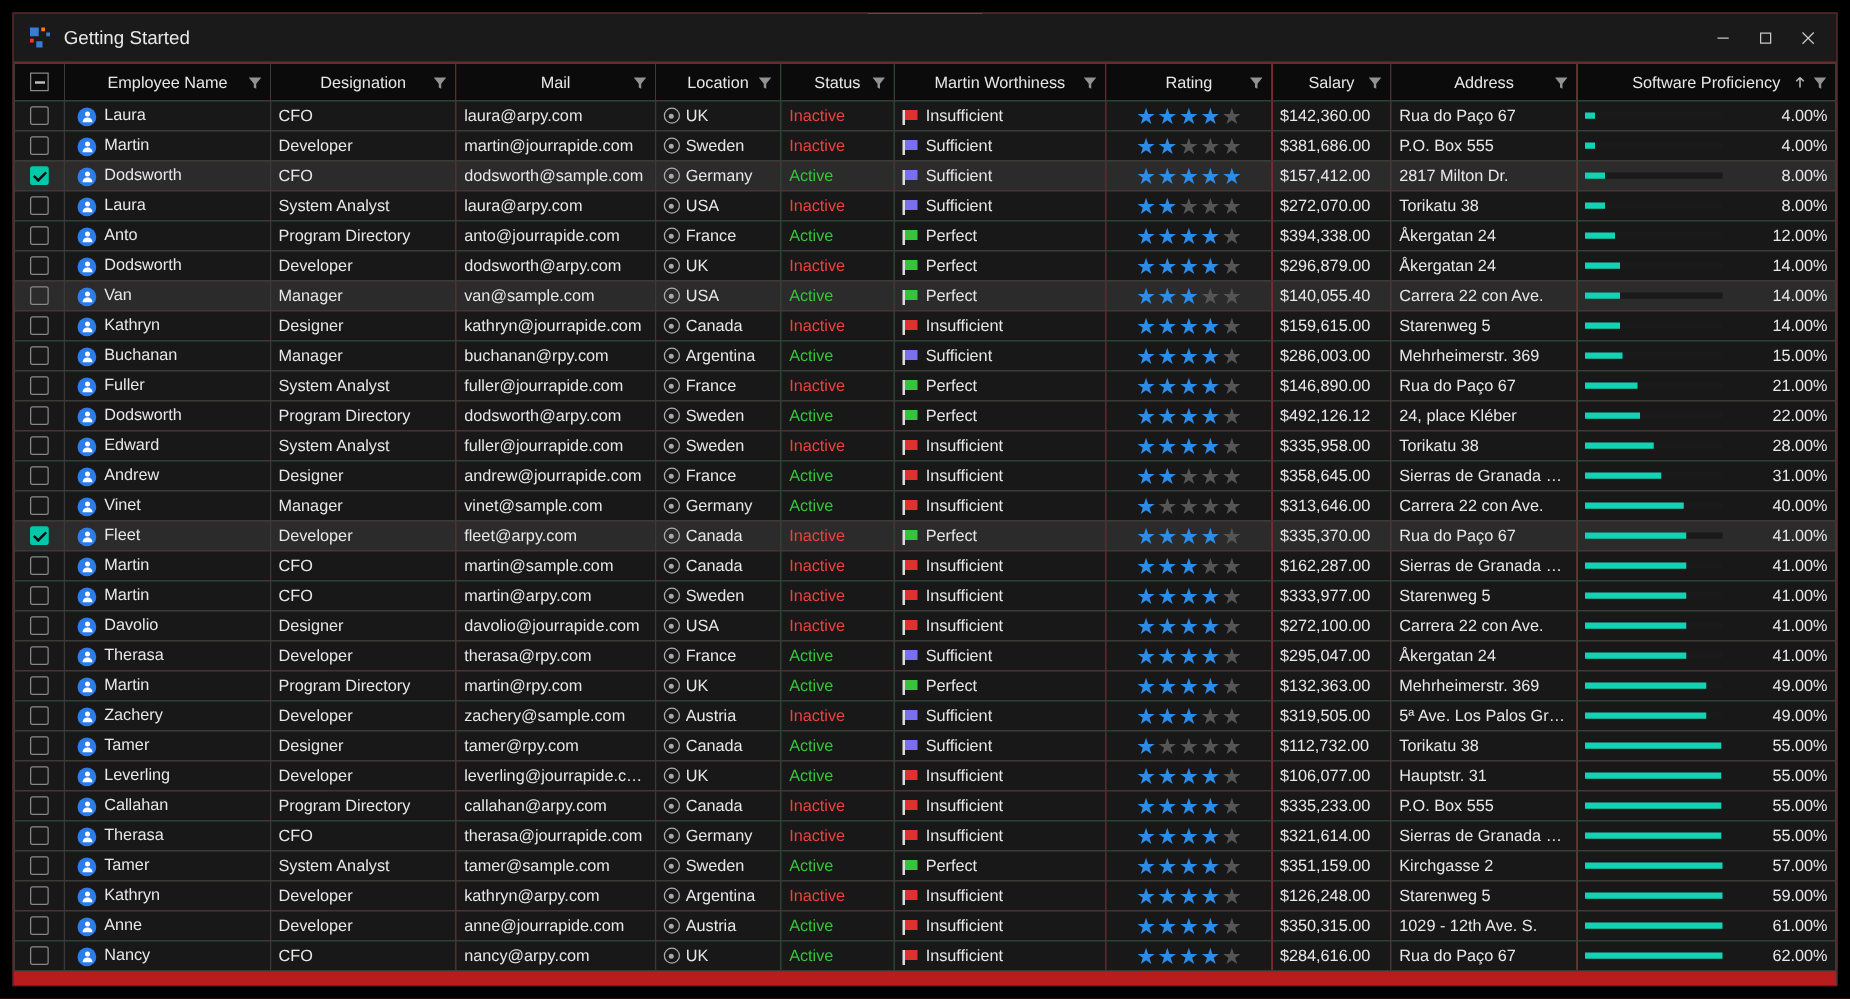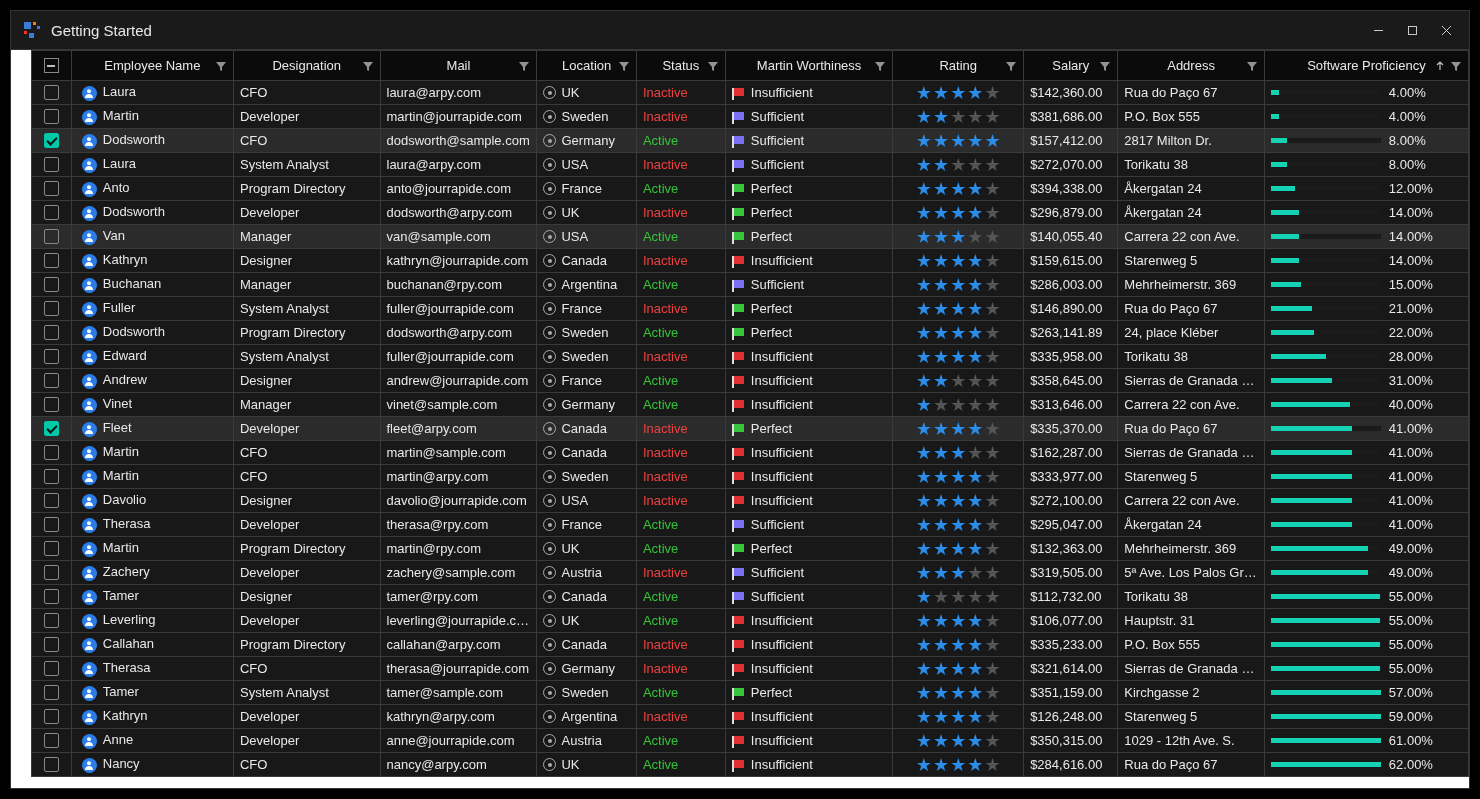--- a/index.html
+++ b/index.html
@@ -9,21 +9,21 @@
   font-size:13px;
   color:#e8e8e8;
   width:1480px;
   height:799px;
   overflow:hidden;
 }
 .window {
   width:1460px;
   height:779px;
   margin:10px;
-  background:#ffffff;
+  background:#b91c1c;
   border:1px solid #333;
   display:flex;
   flex-direction:column;
   position:relative;
 }
 .titlebar {
   height:38px;
   display:flex;
   align-items:center;
   padding:0 6px;
@@ -41,21 +41,20 @@
   width:34px;height:28px;display:flex;align-items:center;justify-content:center;
   color:#c8c8c8;cursor:pointer;
 }
 .top-tab {
   position:absolute;top:0;left:50%;transform:translateX(-50%);
   width:92px;height:7px;background:#d9d9d9;border-radius:0 0 3px 3px;
 }
 .grid-area {
   flex:1;display:flex;flex-direction:column;overflow:hidden;
   border-top:1px solid #333;
-  padding-left:20px;
 }
 .grid-scroll {
   flex:1;overflow-y:scroll;overflow-x:hidden;
   scrollbar-width:thin;scrollbar-color:#555 #1a1a1a;
 }
 .grid-scroll::-webkit-scrollbar{width:14px}
 .grid-scroll::-webkit-scrollbar-track{background:#1a1a1a}
 .grid-scroll::-webkit-scrollbar-thumb{background:#555;border-radius:2px}
 table {
   width:100%;border-collapse:collapse;table-layout:fixed;
@@ -145,21 +144,21 @@
 .stars{display:flex;gap:1px;align-items:center;justify-content:center}
 .star{font-size:18px;line-height:1}
 .star.on{color:#2b8de9}
 .star.off{color:#555}
 td.salary{}
 .soft-cell{display:flex;align-items:center;gap:8px}
 .soft-bar{
   flex:0 0 auto;height:5px;background:#1a1a1a;position:relative;width:110px;
 }
 .soft-fill{height:100%;background:#14d2b4}
-.soft-pct{flex:1;text-align:left}
+.soft-pct{flex:1;text-align:right}
 td.name-cell{padding-left:10px}
 </style>
 </head>
 <body>
 
 <div class="window">
   <div class="top-tab"></div>
   <div class="titlebar">
     <span class="app-icon">
       <svg viewBox="0 0 18 18">
@@ -665,21 +664,21 @@
               <td><span class="flag green"></span><span>Perfect</span></td>
               <td>
                 <div class="stars">
                   <span class="star on">★</span>
                   <span class="star on">★</span>
                   <span class="star on">★</span>
                   <span class="star on">★</span>
                   <span class="star off">★</span>
                 </div>
               </td>
-              <td class="salary">$263,141.89</td>
+              <td class="salary">$492,126.12</td>
               <td>24, place Kléber</td>
               <td>
                 <div class="soft-cell">
                   <div class="soft-bar">
                     <div class="soft-fill" style="width:39.6%"></div>
                   </div>
                   <span class="soft-pct">22.00%</span>
                 </div>
               </td>
             </tr>

